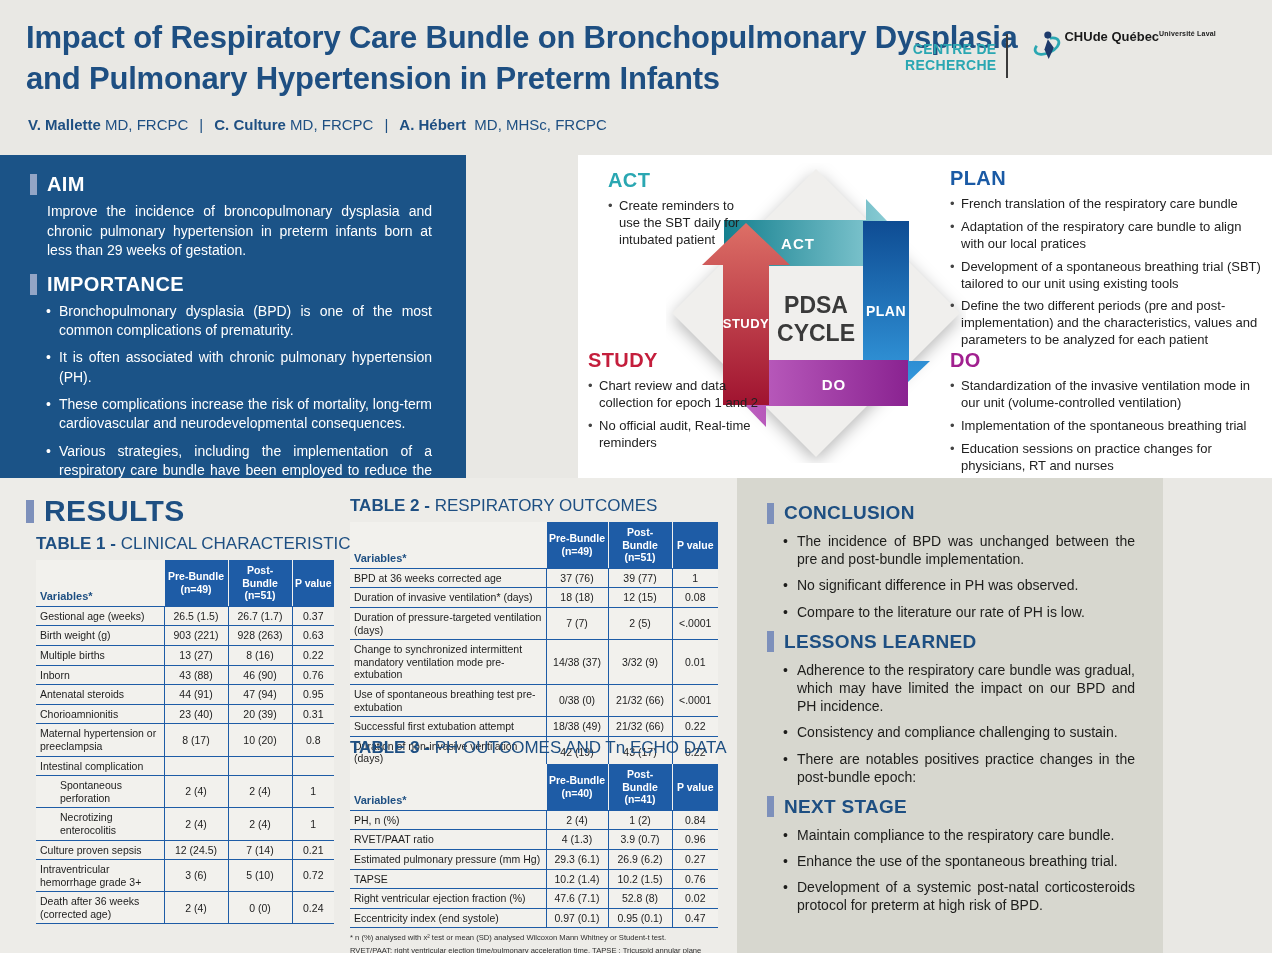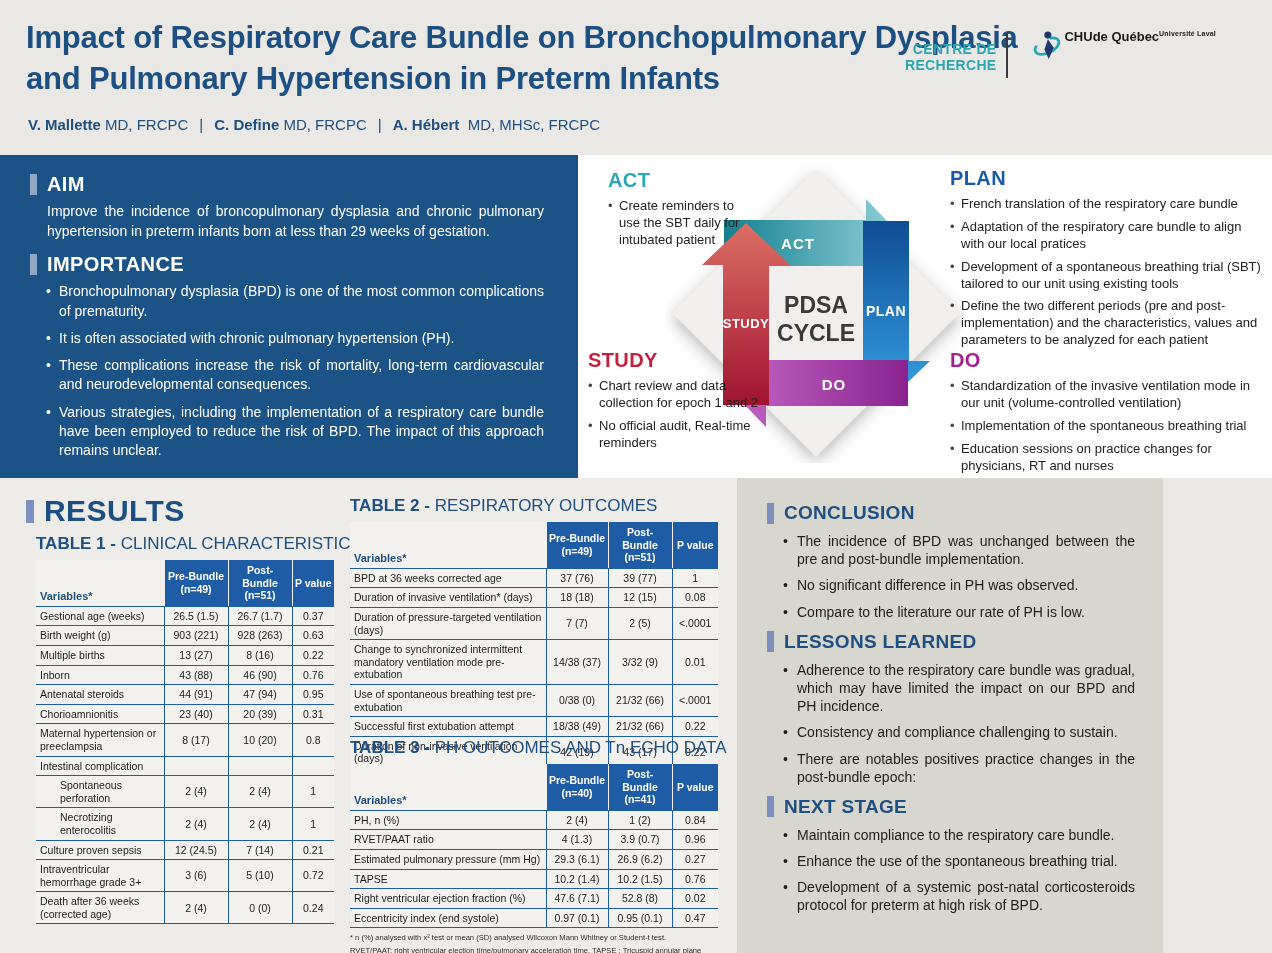--- a/index.html
+++ b/index.html
@@ -16,21 +16,21 @@
   .logo-left{text-align:right;color:#2aa7b2;font-weight:bold;font-size:14px;line-height:1.15;
              letter-spacing:0.3px;margin-right:10px;margin-top:22px;}
   .logo-div{width:2px;height:44px;background:#3a3a3a;margin-top:20px;}
   .logo-right{margin-left:10px;display:flex;flex-direction:row;align-items:flex-start;}
   .logo-right .person{margin-left:12px;margin-bottom:-2px;}
   .chu1{font-size:13px;font-weight:bold;color:#1a1a1a;line-height:1.05;}
   .chu2{font-size:13px;font-weight:bold;color:#1a1a1a;line-height:1.1;}
   .chu3{font-size:7px;font-weight:bold;color:#1a1a1a;letter-spacing:0.2px;}
 
   
-  .aim-panel{position:absolute;left:0;top:155px;width:578px;height:323px;background:#1b5387;
+  .aim-panel{position:absolute;left:0;top:155px;width:466px;height:323px;background:#1b5387;
              color:#fff;box-sizing:border-box;padding:18px 34px 0 30px;overflow:hidden;}
   .ph{display:flex;align-items:center;margin-bottom:6px;}
   .ph .bar{width:7px;height:21px;background:#93a5c6;margin-right:10px;flex:none;}
   .ph .txt{font-size:20px;font-weight:bold;letter-spacing:0.4px;}
   .aim-text{font-size:14px;line-height:1.4;text-align:justify;margin:0 0 12px 17px;}
   .blist{list-style:none;margin:2px 0 0 16px;padding:0;font-size:14px;line-height:1.38;}
   .blist li{position:relative;padding-left:13px;margin-bottom:8px;text-align:justify;}
   .blist li::before{content:"•";position:absolute;left:0;}
 
   
@@ -84,21 +84,21 @@
   .slist li::before{content:"›";position:absolute;left:0;}
 </style>
 </head>
 <body>
 
 <div class="poster">
 
   <div class="title">Impact of Respiratory Care Bundle on Bronchopulmonary Dysplasia and Pulmonary Hypertension in Preterm Infants</div>
 
   <div class="authors">
-    <span class="nm">V. Mallette</span>&nbsp;<span>MD, FRCPC</span><span class="sep">|</span><span class="nm">C. Define</span>&nbsp;<span>MD, FRCPC</span><span class="sep">|</span><span class="nm">A. Hébert</span>&nbsp;&nbsp;<span>MD, MHSc, FRCPC</span>
+    <span class="nm">V. Mallette</span>&nbsp;<span>MD, FRCPC</span><span class="sep">|</span><span class="nm">C. Culture</span>&nbsp;<span>MD, FRCPC</span><span class="sep">|</span><span class="nm">A. Hébert</span>&nbsp;&nbsp;<span>MD, MHSc, FRCPC</span>
   </div>
 
   <div class="logo">
     <div class="logo-left">
       <div>CENTRE DE</div>
       <div>RECHERCHE</div>
     </div>
     <div class="logo-div"></div>
     <div class="logo-right">
       <svg class="person" width="34" height="34" viewBox="0 0 40 40">

